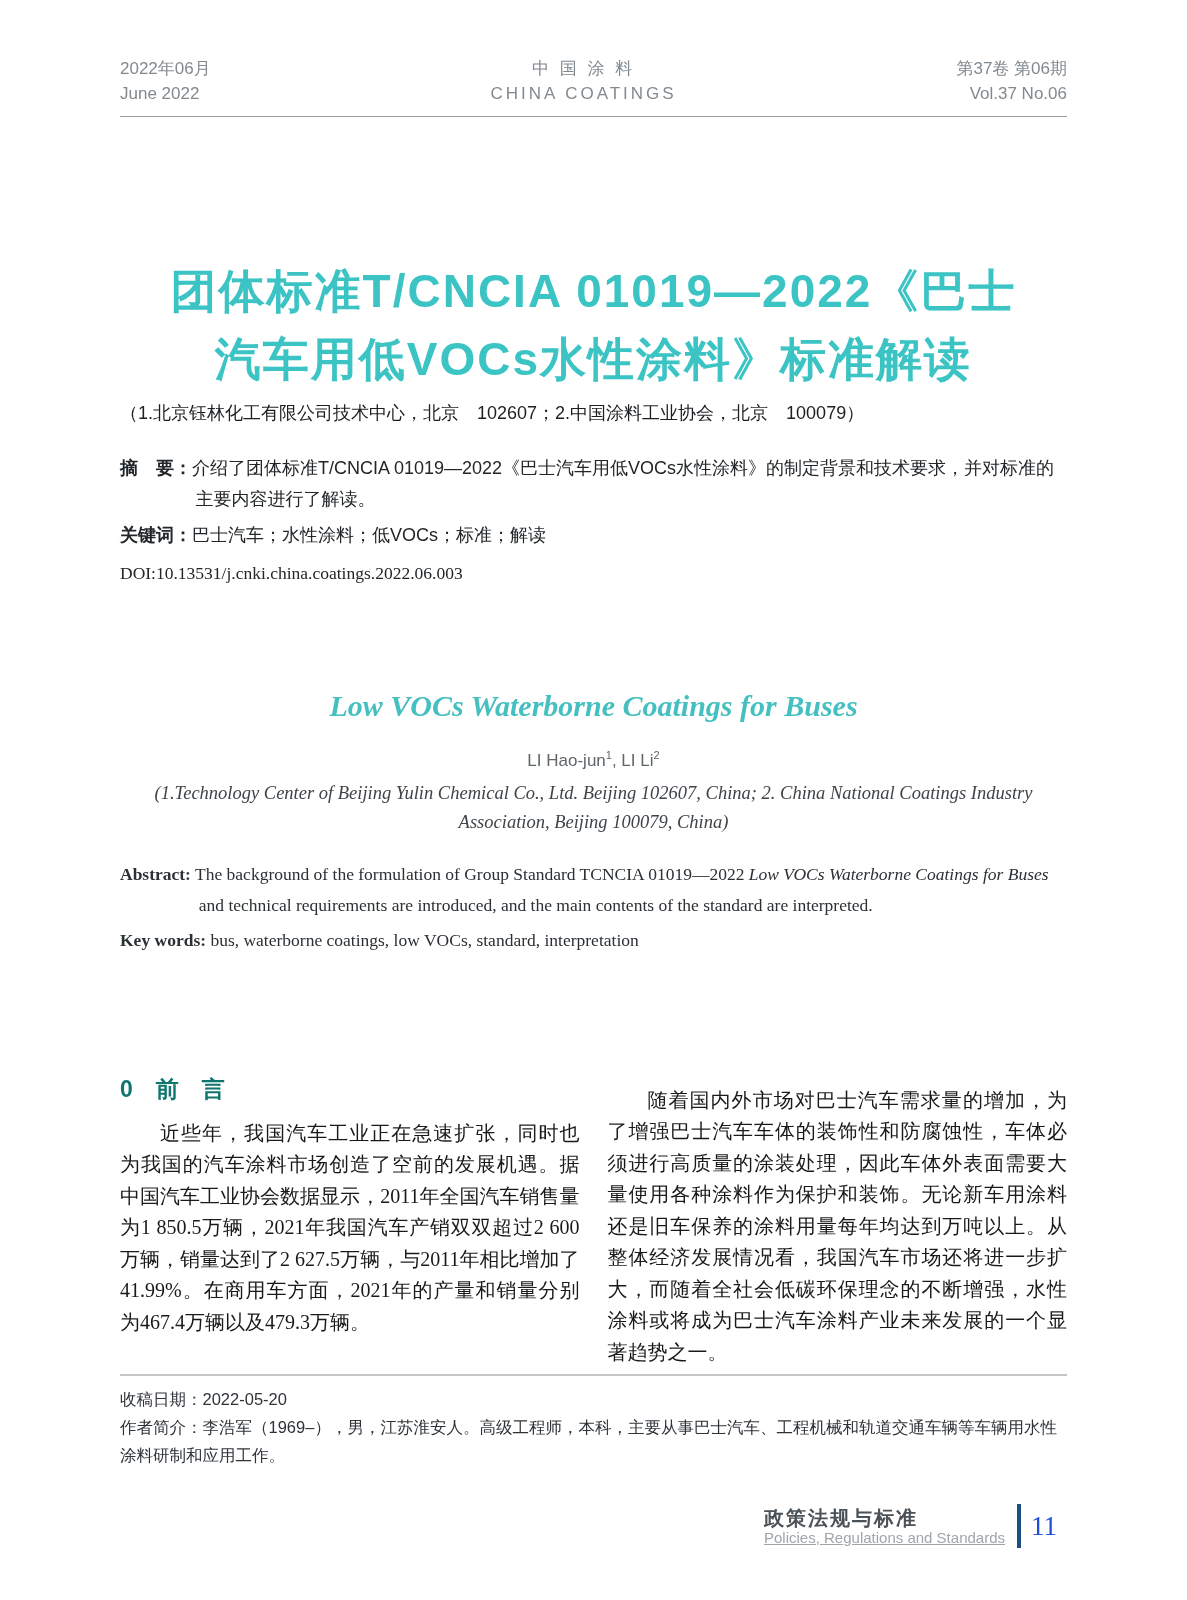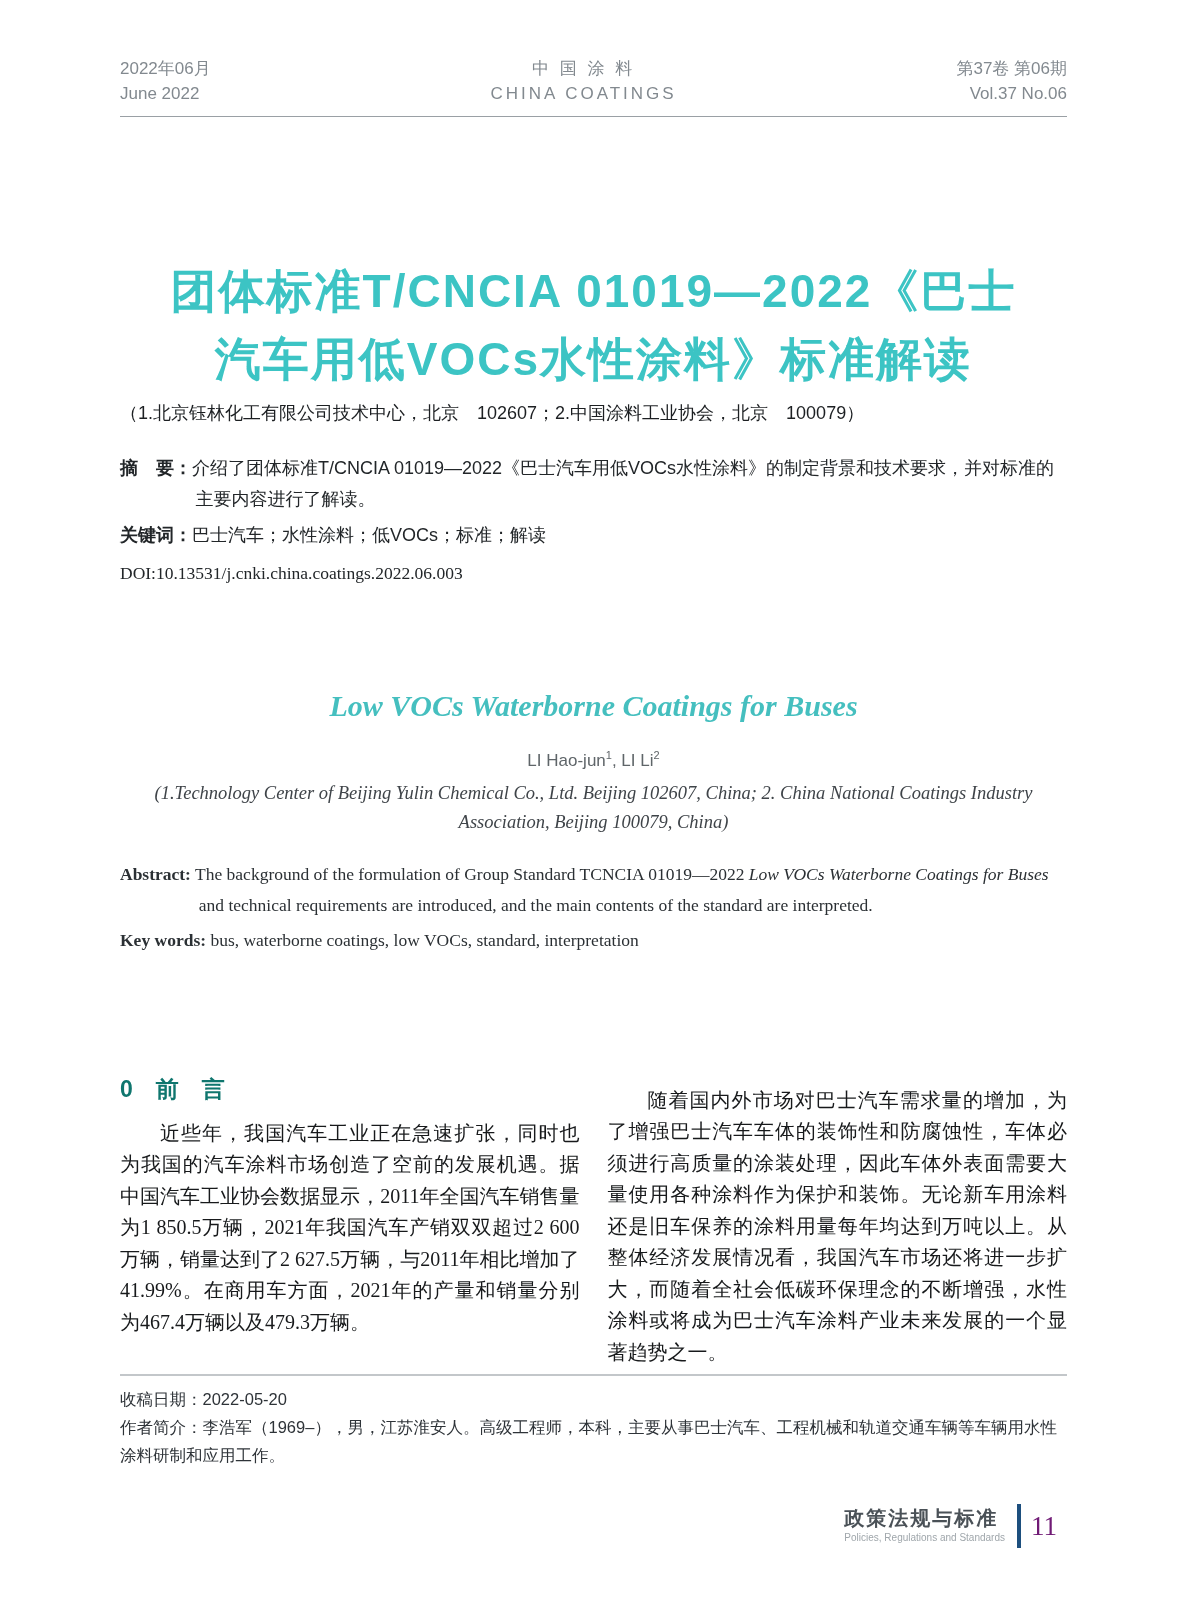--- a/index.html
+++ b/index.html
@@ -175,34 +175,35 @@
   }
   .footer-text { text-align: left; }
   .footer-cn {
     font-size: 20px;
     font-weight: 700;
     letter-spacing: 2px;
     color: #4a5157;
     line-height: 24px;
   }
   .footer-en {
-    font-size: 10px;
+    font-size: 15px;
     color: #9fa6ab;
     line-height: 16px;
+    text-decoration: underline;
   }
   .footer-bar {
     width: 4px;
     height: 44px;
     background: #1d4f7e;
     margin: 0 10px 0 12px;
   }
   .footer-page-num {
     font-family: "Liberation Serif", serif;
     font-size: 27px;
-    color: #701a75;
+    color: #1d4ed8;
   }
 </style>
 </head>
 <body>
 
 <div class="page">
 
   <div class="content">
     <div class="journal-header">
       <div class="cell-left">

